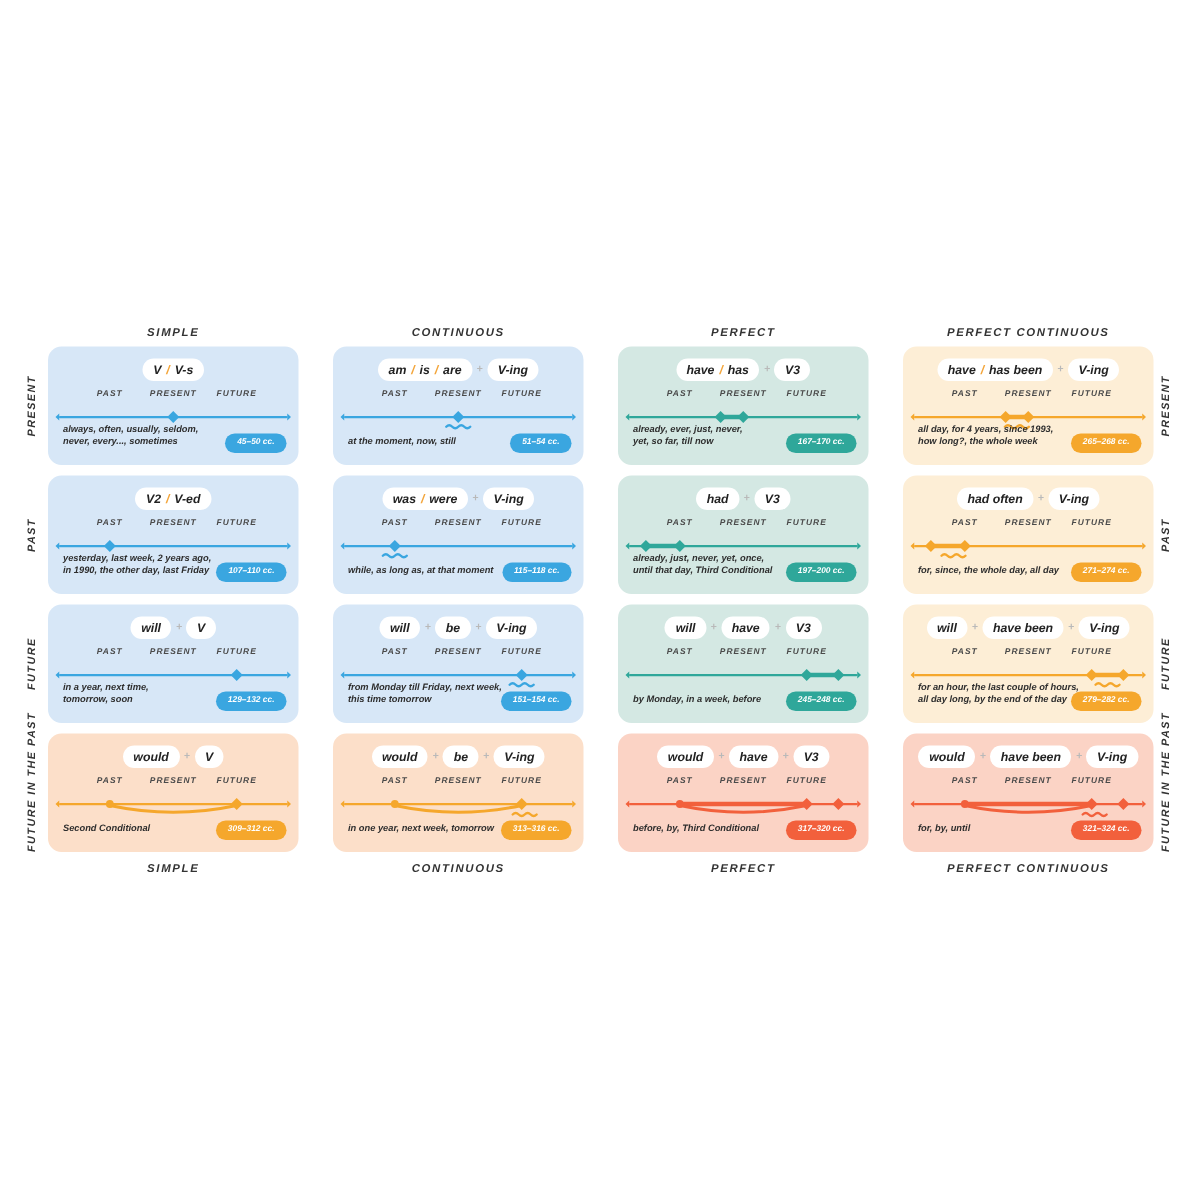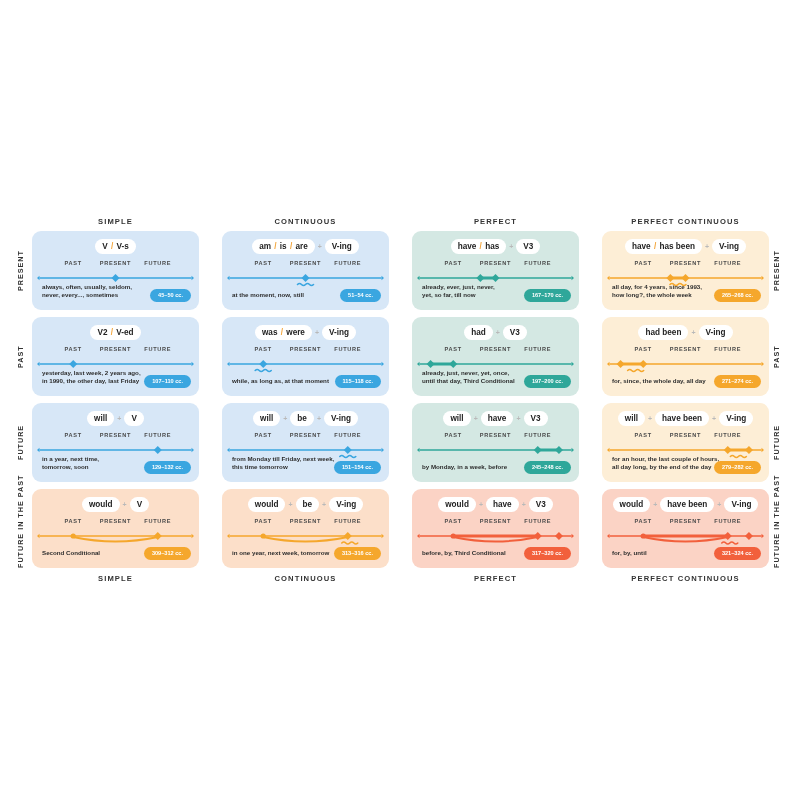--- a/index.html
+++ b/index.html
@@ -1,18 +1,18 @@
 <!DOCTYPE html>
 <html><head>
 <meta charset="utf-8">
 <style>
   html,body{margin:0;padding:0;background:#ffffff;}
   body{width:800px;height:800px;font-family:"Liberation Sans",sans-serif;color:#2b2b2b;overflow:hidden;}
 
-  #sheet{position:absolute;left:0;top:0;width:728px;height:800px;}
+  #sheet{position:absolute;left:0;top:0;width:728px;height:800px;font-style:italic;}
 
   
   .col-head{position:absolute;font-size:7.6px;font-weight:700;letter-spacing:1.1px;color:#333;text-align:center;}
   .row-label{position:absolute;font-size:7.2px;font-weight:700;letter-spacing:1.0px;color:#333;
              writing-mode:vertical-rl;transform:rotate(180deg);text-align:center;white-space:nowrap;}
 
   .cell{position:absolute;border-radius:9px;overflow:hidden;}
 
   
   .formula{position:absolute;left:0;right:0;top:8px;display:flex;justify-content:center;align-items:center;gap:0px;}
@@ -211,21 +211,21 @@
             <path d="M 18.57 5 L 22.57 9 L 18.57 13 L 14.57 9 Z" fill="#2fa79a"></path>
             <path d="M 41.22 5 L 45.22 9 L 41.22 13 L 37.22 9 Z" fill="#2fa79a"></path>
           </svg></div>
       </div>
       <div class="kw" style="left: 10px; bottom: 10px; max-width: 111px;">already, just, never, yet, once,
 until that day, Third Conditional</div>
       <div class="badge" style="right: 8px; bottom: 8px; background: rgb(47, 167, 154);">197–200 cc.</div>
     </div>
     <div class="cell" style="left: 602px; top: 317px; width: 167px; height: 79px; background: rgb(253, 238, 214);">
       <div class="formula">
-        <span class="chip">had been</span>
+        <span class="chip">had often</span>
         <span class="plus">+</span>
         <span class="chip">V-ing</span>
       </div>
       <div class="tl" style="top: 29px;">
         <div class="tl-labels">
           <span style="left: 41.22px;">PAST</span>
           <span style="left: 83.5px;">PRESENT</span>
           <span style="left: 125.78px;">FUTURE</span>
         </div>
         <div class="axis-wrap"><svg width="167" height="24" viewBox="0 0 167 24">

